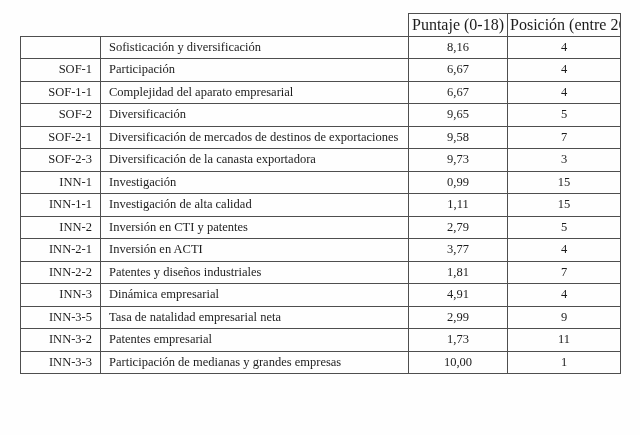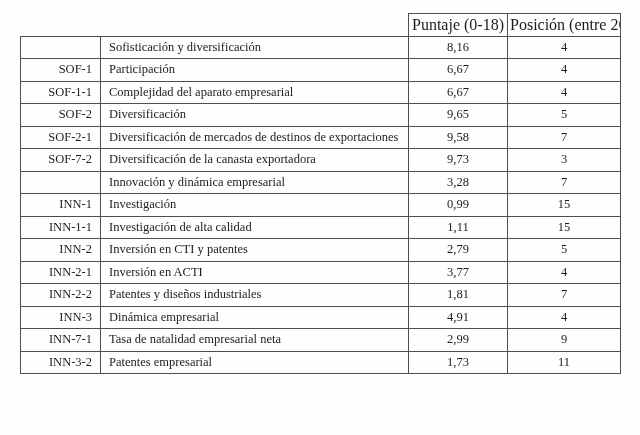--- a/index.html
+++ b/index.html
@@ -93,30 +93,24 @@
           <td class="num">9,65</td>
           <td class="num">5</td>
         </tr>
         <tr>
           <td class="code">SOF-2-1</td>
           <td class="label">Diversificación de mercados de destinos de exportaciones</td>
           <td class="num">9,58</td>
           <td class="num">7</td>
         </tr>
         <tr>
-          <td class="code">SOF-7-2</td>
+          <td class="code">SOF-2-3</td>
           <td class="label">Diversificación de la canasta exportadora</td>
           <td class="num">9,73</td>
           <td class="num">3</td>
-        </tr>
-        <tr>
-          <td class="code"></td>
-          <td class="label">Innovación y dinámica empresarial</td>
-          <td class="num">3,28</td>
-          <td class="num">7</td>
         </tr>
         <tr>
           <td class="code">INN-1</td>
           <td class="label">Investigación</td>
           <td class="num">0,99</td>
           <td class="num">15</td>
         </tr>
         <tr>
           <td class="code">INN-1-1</td>
           <td class="label">Investigación de alta calidad</td>
@@ -141,26 +135,32 @@
           <td class="num">1,81</td>
           <td class="num">7</td>
         </tr>
         <tr>
           <td class="code">INN-3</td>
           <td class="label">Dinámica empresarial</td>
           <td class="num">4,91</td>
           <td class="num">4</td>
         </tr>
         <tr>
-          <td class="code">INN-7-1</td>
+          <td class="code">INN-3-5</td>
           <td class="label">Tasa de natalidad empresarial neta</td>
           <td class="num">2,99</td>
           <td class="num">9</td>
         </tr>
         <tr>
           <td class="code">INN-3-2</td>
           <td class="label">Patentes empresarial</td>
           <td class="num">1,73</td>
           <td class="num">11</td>
         </tr>
+        <tr>
+          <td class="code">INN-3-3</td>
+          <td class="label">Participación de medianas y grandes empresas</td>
+          <td class="num">10,00</td>
+          <td class="num">1</td>
+        </tr>
       </tbody>
   </table>
 </div>
 
 </body></html>

